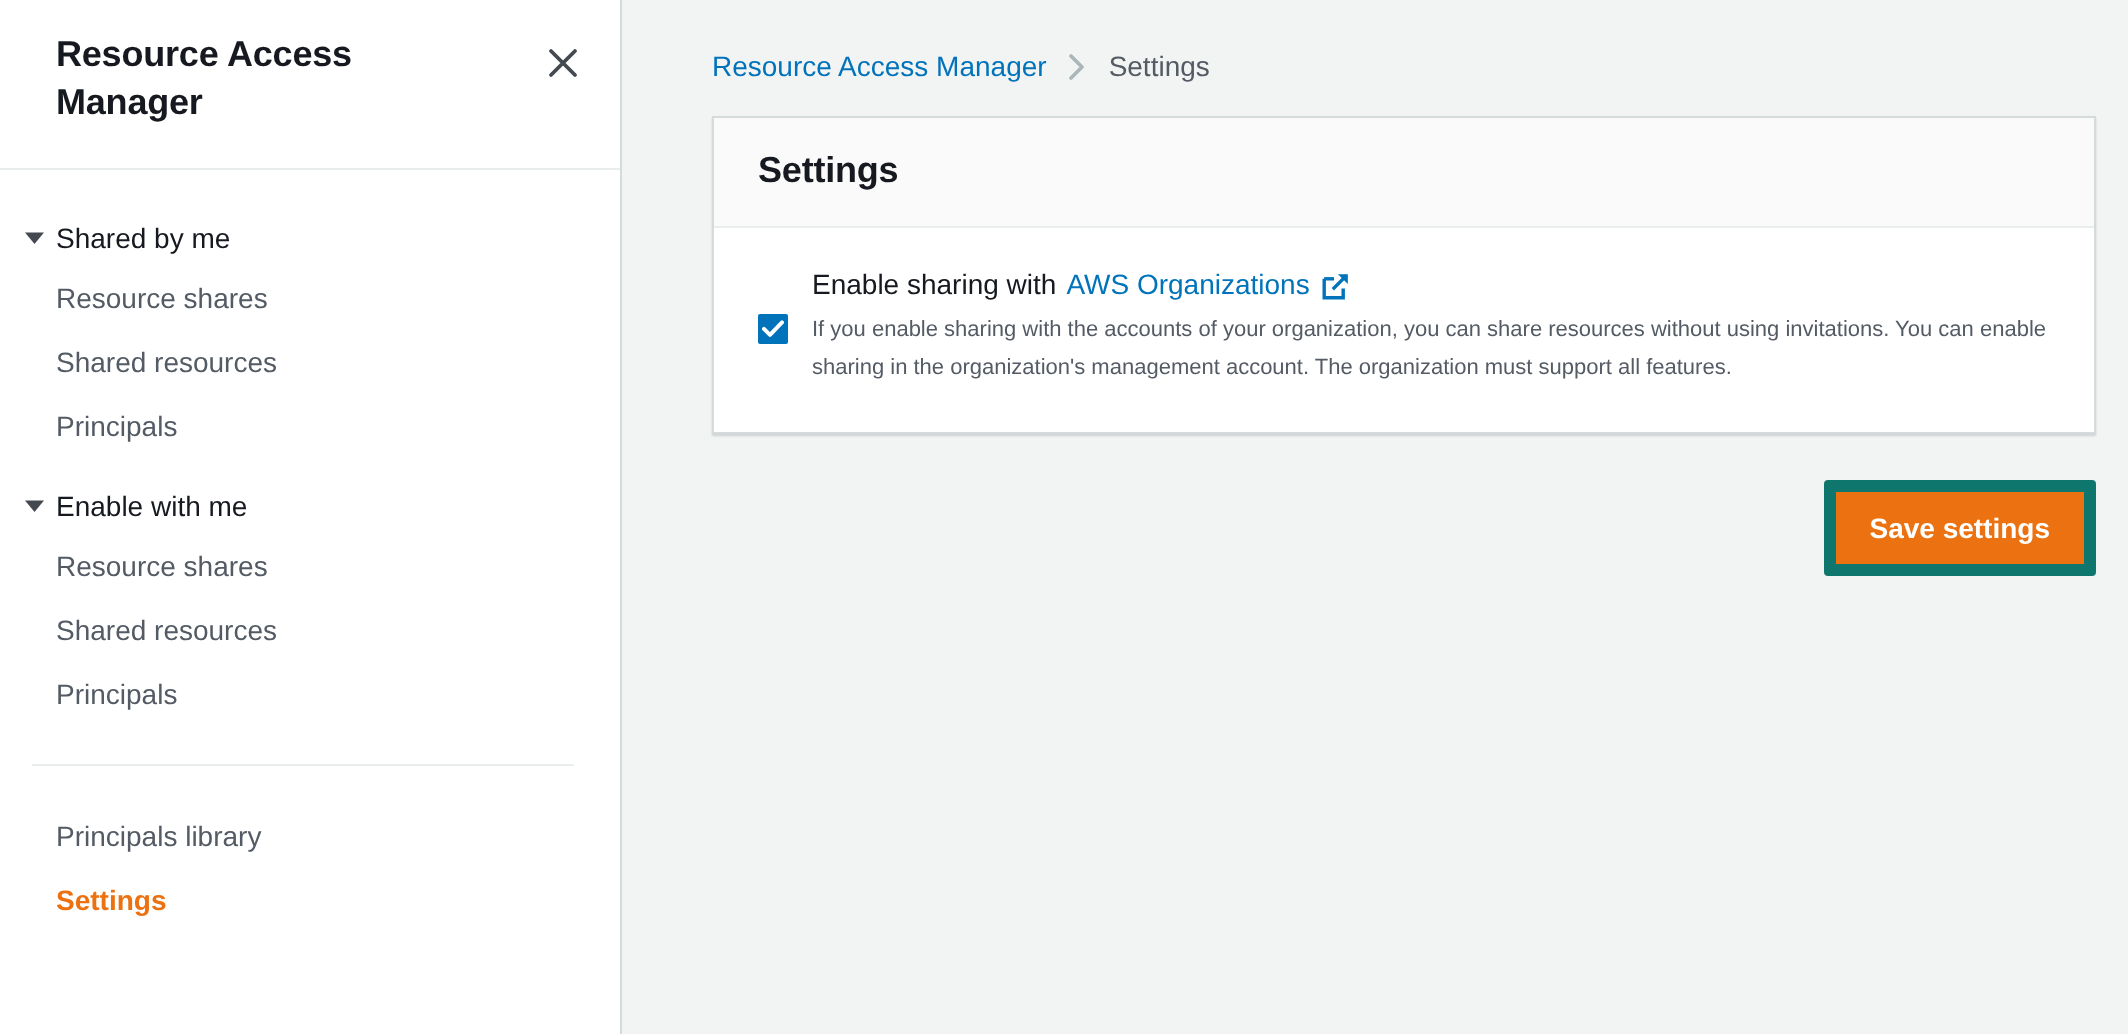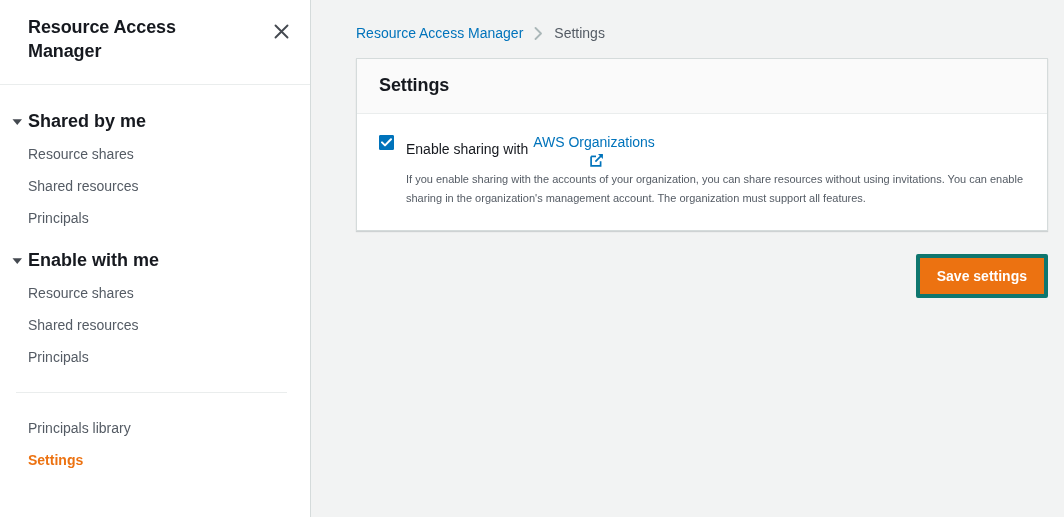--- a/index.html
+++ b/index.html
@@ -75,22 +75,22 @@
     width: 14px;
     height: 14px;
     margin-right: 4px;
     display: inline-flex;
     align-items: center;
     justify-content: center;
     flex: 0 0 14px;
   }
   .caret svg { display: block; }
   .nav-section-label {
-    font-size: 18px;
-    font-weight: bold;
+    font-size: 14px;
+    font-weight: normal;
     color: #16191f;
   }
   .nav-link {
     display: block;
     padding: 8px 0 8px 28px;
     font-size: 14px;
     color: #545b64;
     cursor: pointer;
     text-decoration: none;
   }
@@ -150,21 +150,21 @@
     font-weight: bold;
     color: #16191f;
     margin: 0;
     letter-spacing: -0.1px;
   }
   .panel-body {
     padding: 18px 22px 22px 22px;
   }
   .checkbox-row {
     display: flex;
-    align-items: flex-start;
+    align-items: center;
   }
   .checkbox {
     width: 15px;
     height: 15px;
     flex: 0 0 15px;
     background: #0073bb;
     border: 1px solid #0073bb;
     border-radius: 1px;
     margin-top: 3px;
     margin-right: 12px;
@@ -183,21 +183,20 @@
     align-items: center;
     flex-wrap: wrap;
   }
   .cb-label .label-text { margin-right: 5px; }
   .ext-link {
     color: #0073bb;
     text-decoration: none;
     cursor: pointer;
     display: inline-flex;
     align-items: center;
-    flex-direction: column;
   }
   .ext-icon {
     margin-left: 6px;
     display: inline-flex;
     align-items: center;
     position: relative;
     top: 1px;
   }
   .ext-icon svg { display: block; }
   .cb-desc {
@@ -213,21 +212,21 @@
     display: flex;
     justify-content: flex-end;
     margin-top: 23px;
   }
   .btn-primary {
     background: #ec7211;
     color: #ffffff;
     font-size: 14px;
     font-weight: bold;
     font-family: "Liberation Sans", sans-serif;
-    border: 4px solid #0f766e;
+    border: 6px solid #0f766e;
     border-radius: 2px;
     padding: 9px 17px;
     cursor: pointer;
     line-height: 18px;
   }
 </style>
 </head>
 <body>
 
 <div class="app">

